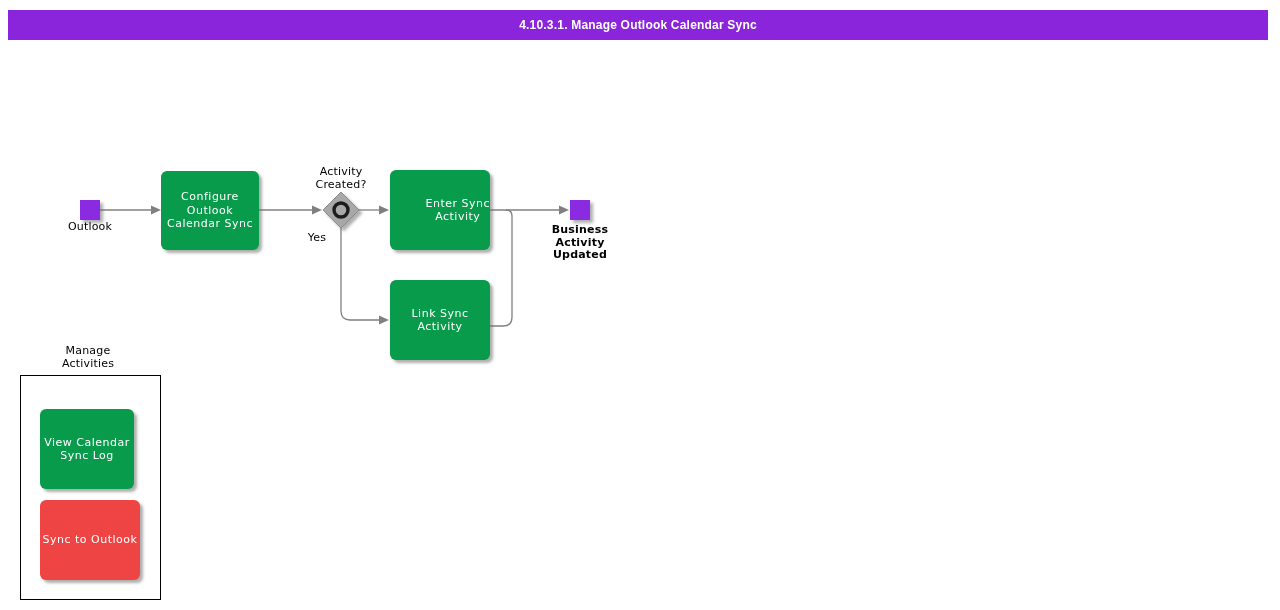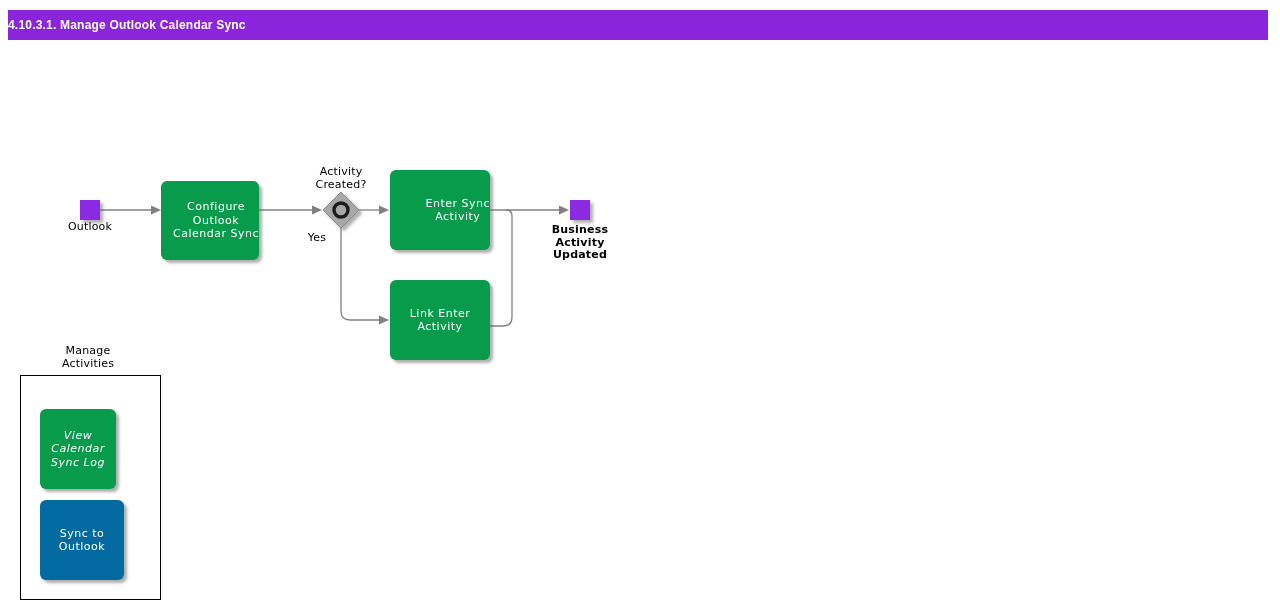--- a/index.html
+++ b/index.html
@@ -3,21 +3,21 @@
 <meta charset="utf-8">
 <style>
   html,body{margin:0;padding:0;}
   body{
     width:1280px;height:610px;position:relative;overflow:hidden;
     background:#ffffff;
     font-family:"DejaVu Sans","Liberation Sans",sans-serif;
   }
   .titlebar{
     position:absolute;left:8px;top:10px;width:1260px;height:30px;
-    display:flex;align-items:center;justify-content:flex-start;
+    display:flex;align-items:center;justify-content:center;
     color:#ffffff;font-family:"Liberation Sans",sans-serif;
     font-size:12px;font-weight:bold;letter-spacing:0.2px;
   }
   .connector-layer{position:absolute;left:0;top:0;width:1280px;height:610px;}
   .activity{
     position:absolute;border-radius:6px;
     color:#ffffff;font-size:11px;line-height:13.5px;letter-spacing:0.5px;
     display:flex;align-items:center;justify-content:center;text-align:center;
     white-space:pre-line;
     box-shadow:3px 3px 3px rgba(110,110,110,0.55);
@@ -66,49 +66,49 @@
   </g>
   <g filter="url(#ds)">
     <polygon points="341,192 359,210 341,228 323,210" fill="#A8A8A8" stroke="#8c8c8c" stroke-width="1"></polygon>
     <circle cx="341" cy="210" r="7" fill="none" stroke="#1c1c1c" stroke-width="3.4"></circle>
   </g>
 </svg>
 
 <div class="event-square" style="left: 80px; top: 200px; background: rgb(138, 43, 226);"></div>
 <div class="lbl" style="left:60px;top:221px;width:60px;">Outlook</div>
 
-<div class="activity" style="left: 161px; top: 181px; width: 98px; height: 79px; background: rgb(8, 155, 75); justify-content: flex-end;">
+<div class="activity" style="left: 161px; top: 171px; width: 98px; height: 79px; background: rgb(8, 155, 75);">
   <span>Configure
 Outlook
 Calendar Sync</span>
 </div>
 
 <div class="lbl" style="left:299px;top:166px;width:84px;">Activity
 Created?</div>
 <div class="lbl" style="left:301px;top:232px;width:32px;">Yes</div>
 
 <div class="activity" style="left: 390px; top: 170px; width: 100px; height: 80px; background: rgb(8, 155, 75); justify-content: flex-end;">
   <span>Enter Sync
 Activity</span>
 </div>
 
 <div class="activity" style="left: 390px; top: 280px; width: 100px; height: 80px; background: rgb(8, 155, 75);">
-  <span>Link Enter
+  <span>Link Sync
 Activity</span>
 </div>
 
 <div class="event-square" style="left: 570px; top: 200px; background: rgb(138, 43, 226);"></div>
 <div class="lbl" style="left:539px;top:224px;width:82px;font-weight:bold;">Business
 Activity
 Updated</div>
 
 <div class="lbl" style="left:43px;top:345px;width:90px;">Manage
 Activities</div>
 <div class="group-box"></div>
 
-<div class="activity" style="left: 40px; top: 409px; width: 76px; height: 80px; background: rgb(8, 155, 75); font-style: italic;">
+<div class="activity" style="left: 40px; top: 409px; width: 94px; height: 80px; background: rgb(8, 155, 75);">
   <span>View Calendar
 Sync Log</span>
 </div>
 
-<div class="activity" style="left: 40px; top: 500px; width: 84px; height: 80px; background: #0369a1;">
+<div class="activity" style="left: 40px; top: 500px; width: 100px; height: 80px; background: #ef4444;">
   <span>Sync to Outlook</span>
 </div>
 
 </body></html>

